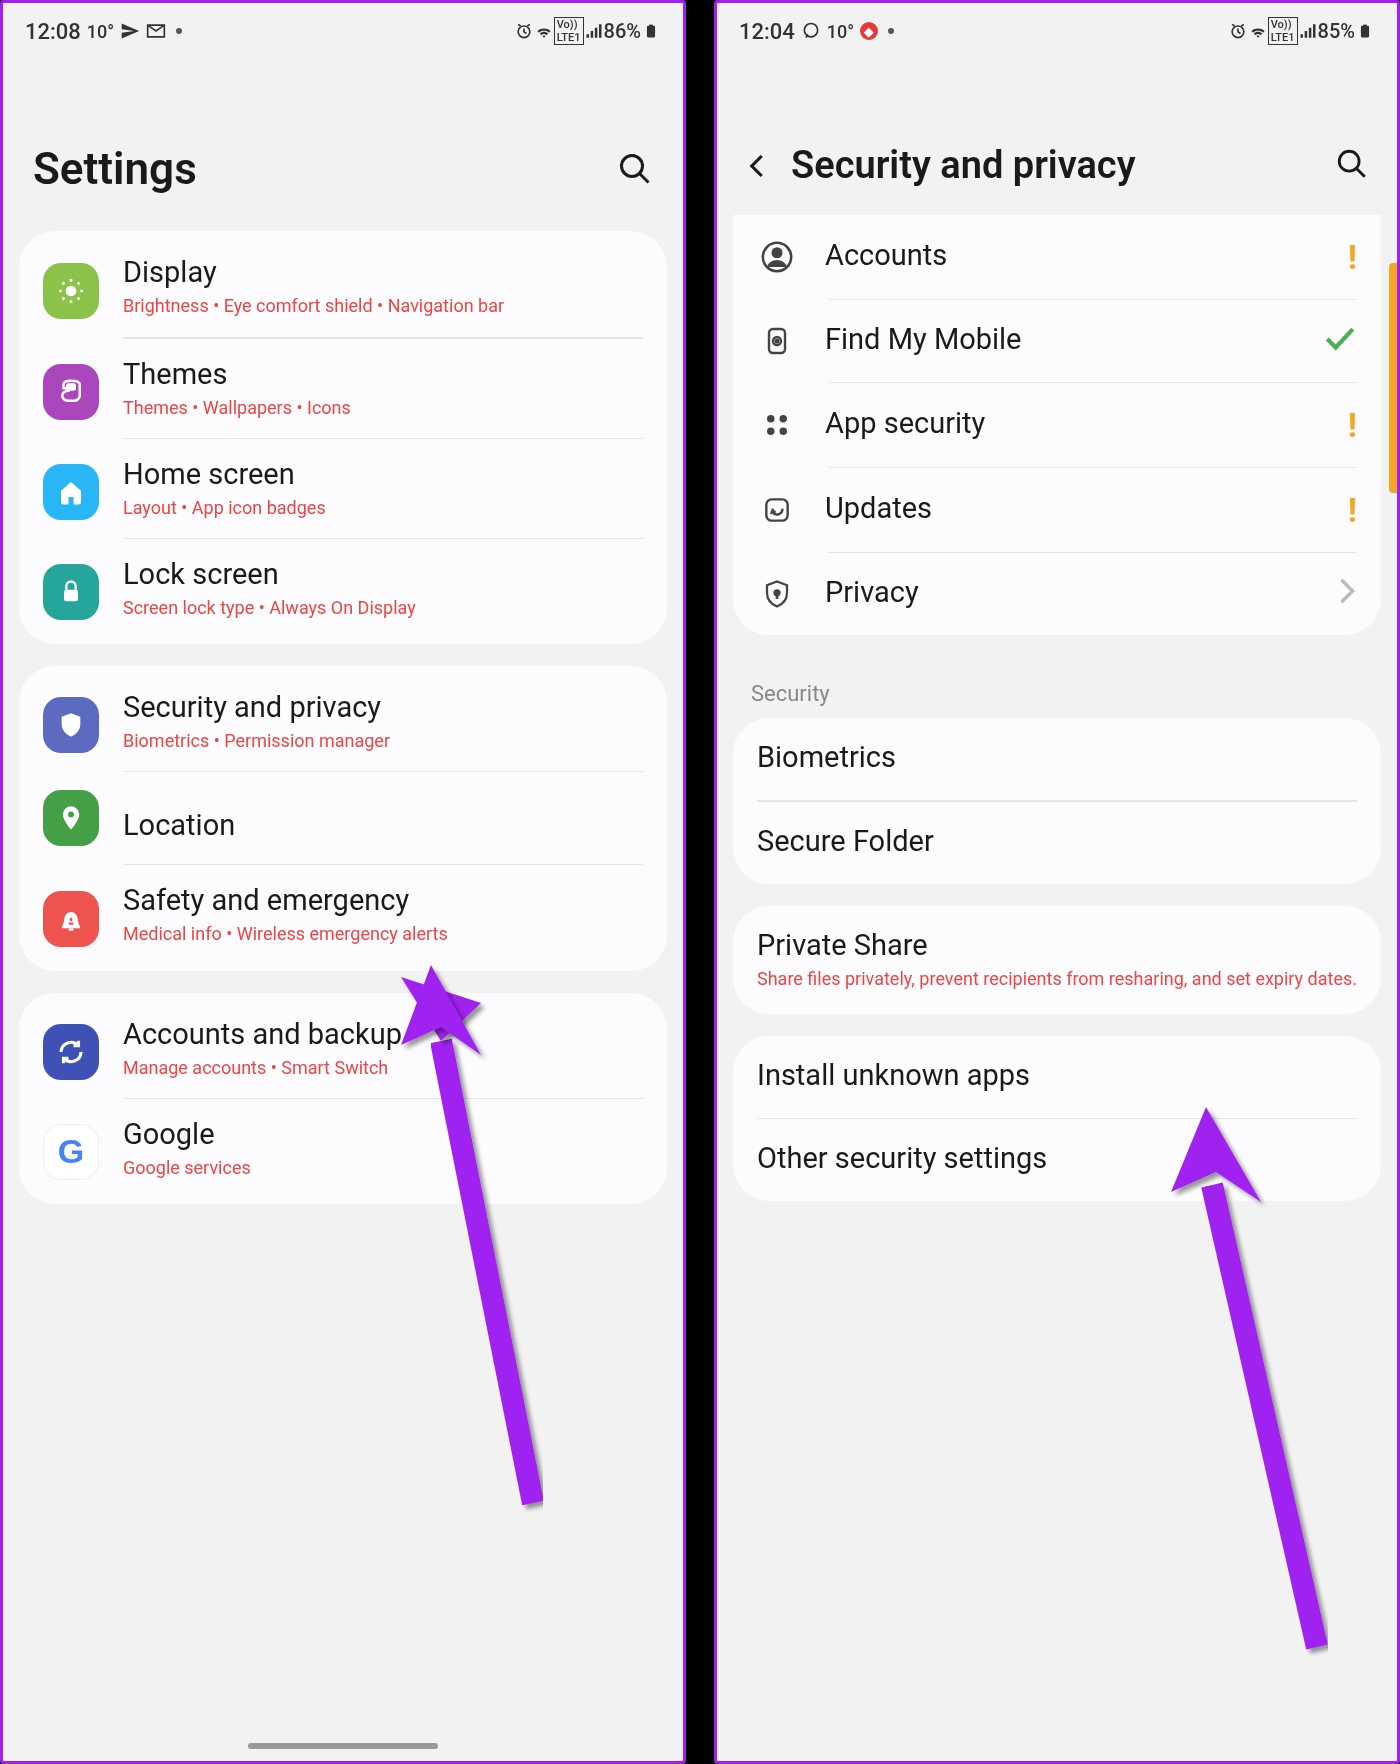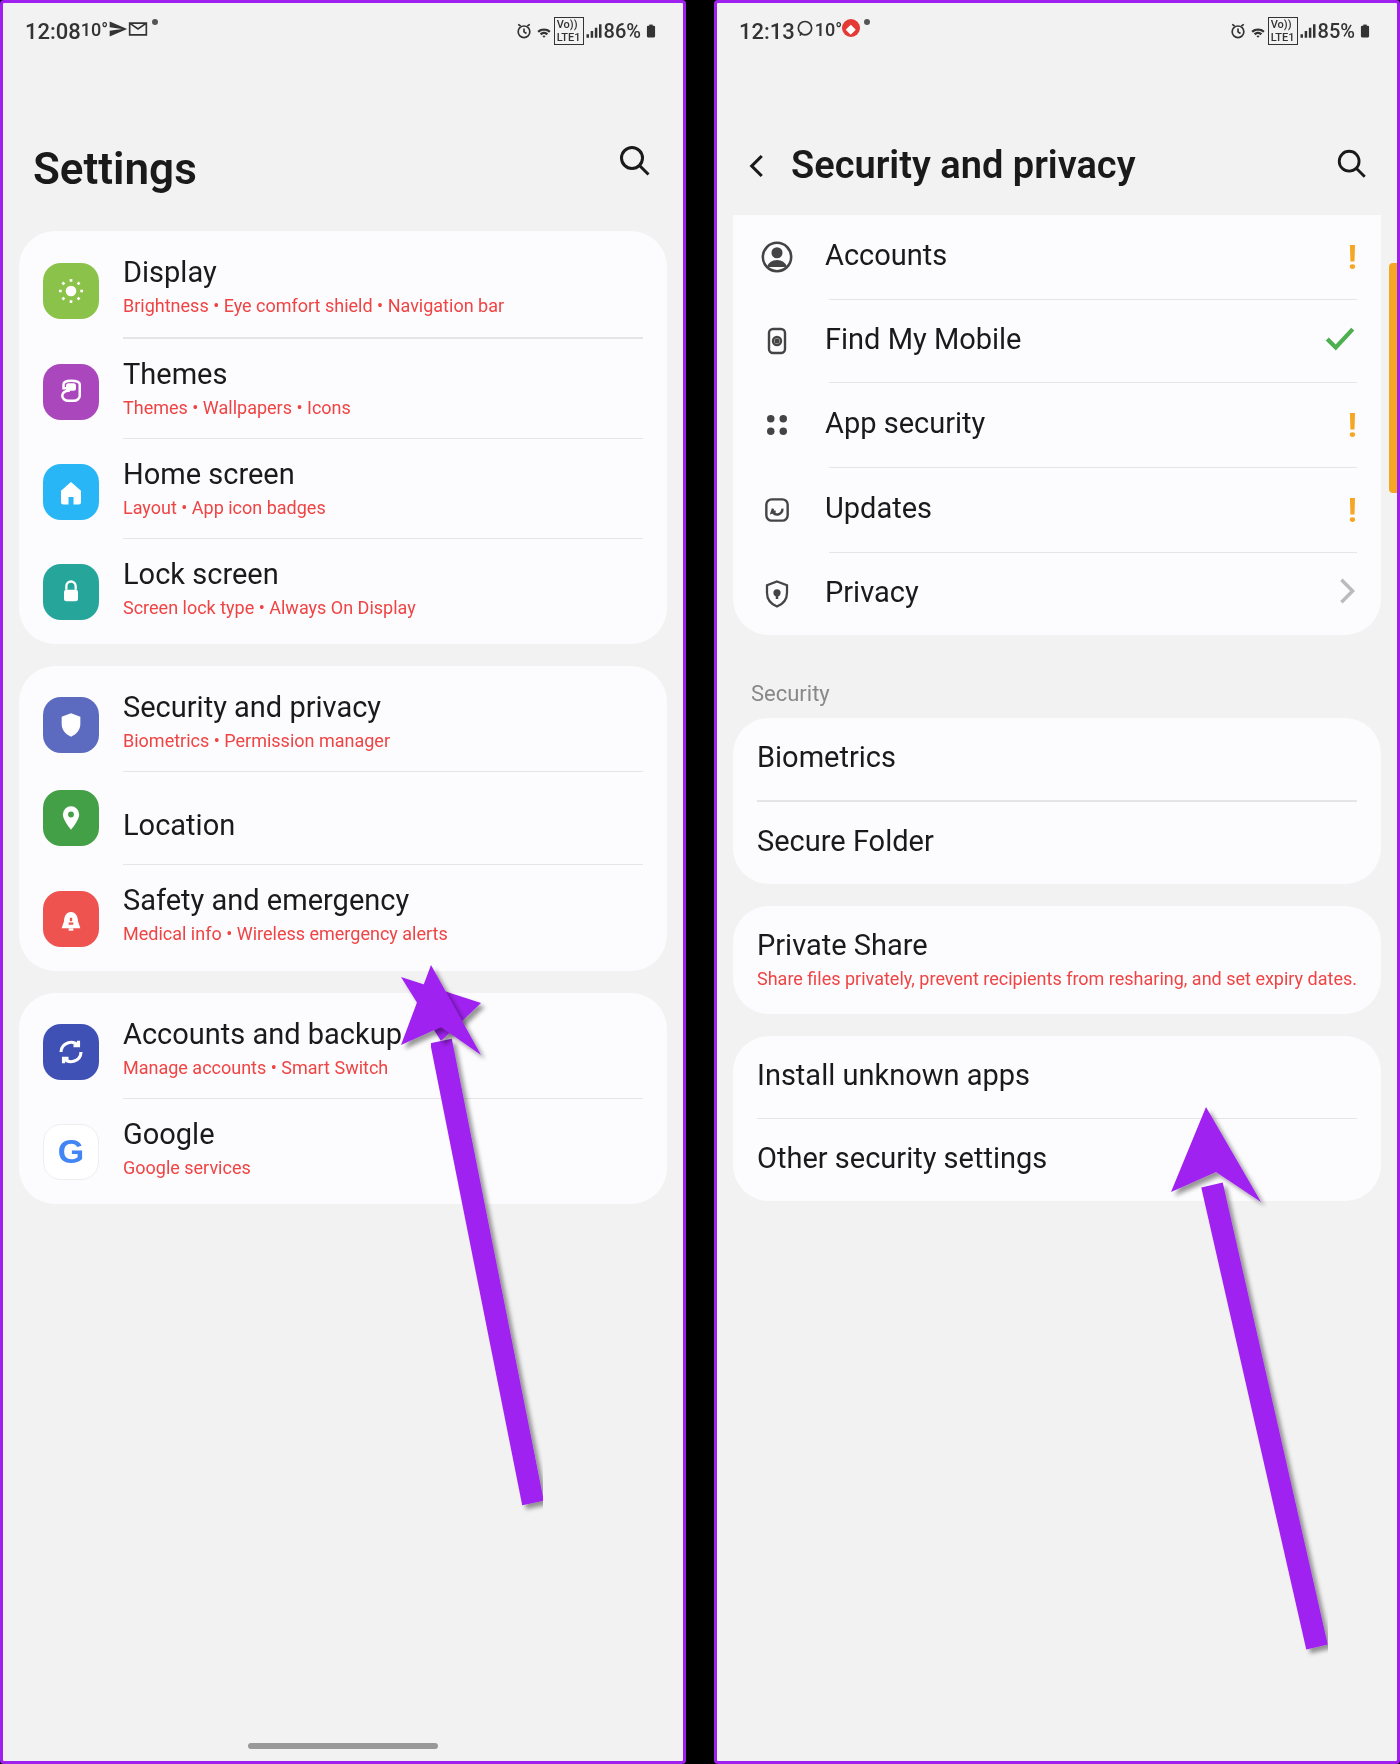--- a/index.html
+++ b/index.html
@@ -1,27 +1,27 @@
 <!DOCTYPE html>
 <html><head>
 <meta charset="utf-8">
 <style>
   * { box-sizing: border-box; margin: 0; padding: 0; }
   html, body { width: 1400px; height: 1764px; font-family: -apple-system, BlinkMacSystemFont, 'Segoe UI', Roboto, sans-serif; background: #000; }
   .container { display: flex; width: 100%; height: 100%; }
   .divider { width: 28px; background: #000; height: 100%; }
   .phone { width: 686px; height: 100%; background: #f2f2f2; border: 3px solid #a020f0; border-radius: 4px; position: relative; overflow: hidden; }
   .status-bar { display: flex; justify-content: space-between; align-items: center; padding: 14px 22px 8px; font-size: 22px; font-weight: 500; color: #333; }
-  .sb-left { display: flex; align-items: flex-start; }
+  .sb-left { display: flex; align-items: center; gap: 6px; }
   .sb-right { display: flex; align-items: center; font-size: 20px; }
   .temp { font-size: 18px; }
   .icon-small { width: 20px; height: 20px; display: inline-flex; align-items: center; justify-content: center; }
   .dot { width: 6px; height: 6px; border-radius: 50%; background: #555; margin: 0 4px; }
   .dot-red { background: #e53935; width: 18px; height: 18px; display:inline-flex; align-items:center; justify-content:center; border-radius:50%; color:#fff; font-size:13px; transform:rotate(45deg);}
-  .header { display: flex; padding: 90px 30px 36px; }
+  .header { display: flex; align-items: center; padding: 90px 30px 36px; }
   .header2 { display: flex; align-items: center; padding: 90px 26px 36px; gap: 20px; }
   .title { font-size: 44px; font-weight: 600; color: #1a1a1a; flex: 1; }
   .title2 { font-size: 38px; font-weight: 600; color: #1a1a1a; flex: 1; }
   .search-icon { width: 36px; height: 36px; }
   .back-icon { width: 28px; height: 28px; }
   .card { background: #fcfcfe; border-radius: 36px; margin: 0 16px 22px; padding: 6px 0; }
   .card2 { background: #fcfcfe; border-radius: 36px; margin: 0 16px 22px; padding: 0; }
   .row { display: flex; align-items: flex-end; padding: 18px 24px; position: relative; }
   .row2 { display: flex; align-items: center; padding: 22px 24px; position: relative; }
   .row-icon { width: 56px; height: 56px; border-radius: 18px; margin-right: 24px; display: flex; align-items: center; justify-content: center; flex-shrink: 0; }
@@ -230,21 +230,21 @@
 
     <div class="home-ind"></div>
   </div>
 
   <div class="divider"></div>
 
   <div class="phone">
     <div class="side-scroll"></div>
     <div class="status-bar">
       <div class="sb-left">
-        <span>12:13</span>
+        <span>12:04</span>
         <span class="icon-small">
             <svg viewBox="0 0 24 24" width="22" height="22" fill="none" stroke="#333" stroke-width="2">
               <circle cx="12" cy="11" r="8"></circle>
               <path d="M6 20l2-4"></path>
             </svg>
           </span>
         <span class="temp">10°</span>
         <span class="dot-red">
             <span style="transform:rotate(-45deg)">◆</span>
           </span>

